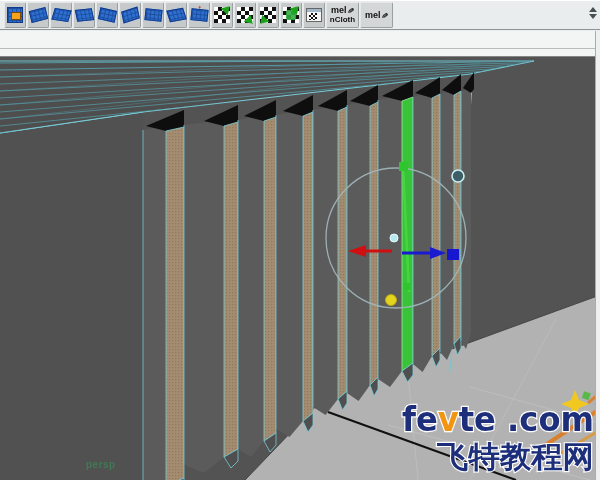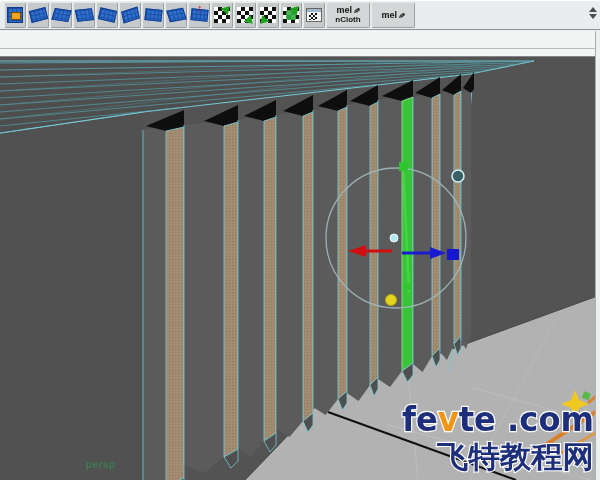--- a/index.html
+++ b/index.html
@@ -6,21 +6,21 @@
   .stage{position:relative;width:600px;height:480px;overflow:hidden;
          font-family:"Liberation Sans",sans-serif;background:#e9eded;}
 
   
   .toolbar{position:absolute;left:0;top:0;width:600px;height:30px;
            background:#e9eded;border-top:1px solid #fff;border-bottom:1px solid #8f9496;
            display:flex;align-items:center;padding-left:4px;box-sizing:border-box;}
   .tbtn{position:relative;width:22px;height:26px;margin-right:1px;background:#c6cacb;
         border:1px solid;border-color:#e4e8e8 #9aa0a0 #9aa0a0 #e4e8e8;border-radius:2px;
         display:flex;align-items:center;justify-content:center;box-sizing:border-box;flex:0 0 auto;}
-  .tbtn.mel{width:44px;background:#d4d7d7;flex-direction:column;justify-content:center;line-height:9px;text-align:center;}
+  .tbtn.mel{width:33px;background:#d4d7d7;flex-direction:column;justify-content:center;line-height:9px;text-align:center;}
   .ic-plane{position:relative;width:16px;height:16px;background:#2e6fd0;border:1px solid #0f3a8c;
         background-image:linear-gradient(#1b4fa0 1px,transparent 1px),linear-gradient(90deg,#1b4fa0 1px,transparent 1px);
         background-size:4px 4px;box-sizing:border-box;}
   .orange-chip{position:absolute;bottom:2px;left:3px;width:8px;height:6px;background:#f5a21d;border:1px solid #7a4c00;}
   .ic-poly{width:17px;height:12px;background:#2e6fd0;border:1px solid #0f3a8c;box-sizing:border-box;
         background-image:linear-gradient(#1b4fa0 1px,transparent 1px),linear-gradient(90deg,#1b4fa0 1px,transparent 1px);
         background-size:4px 4px;}
   .r1{transform:rotate(-14deg)}.r2{transform:rotate(9deg) skewX(-8deg)}.r3{transform:rotate(-6deg) skewX(6deg)}
   .r4{transform:rotate(12deg)}.r5{transform:rotate(-18deg) skewX(-6deg)}.r6{transform:rotate(6deg)}
   .r7{transform:rotate(-10deg) skewX(8deg)}

